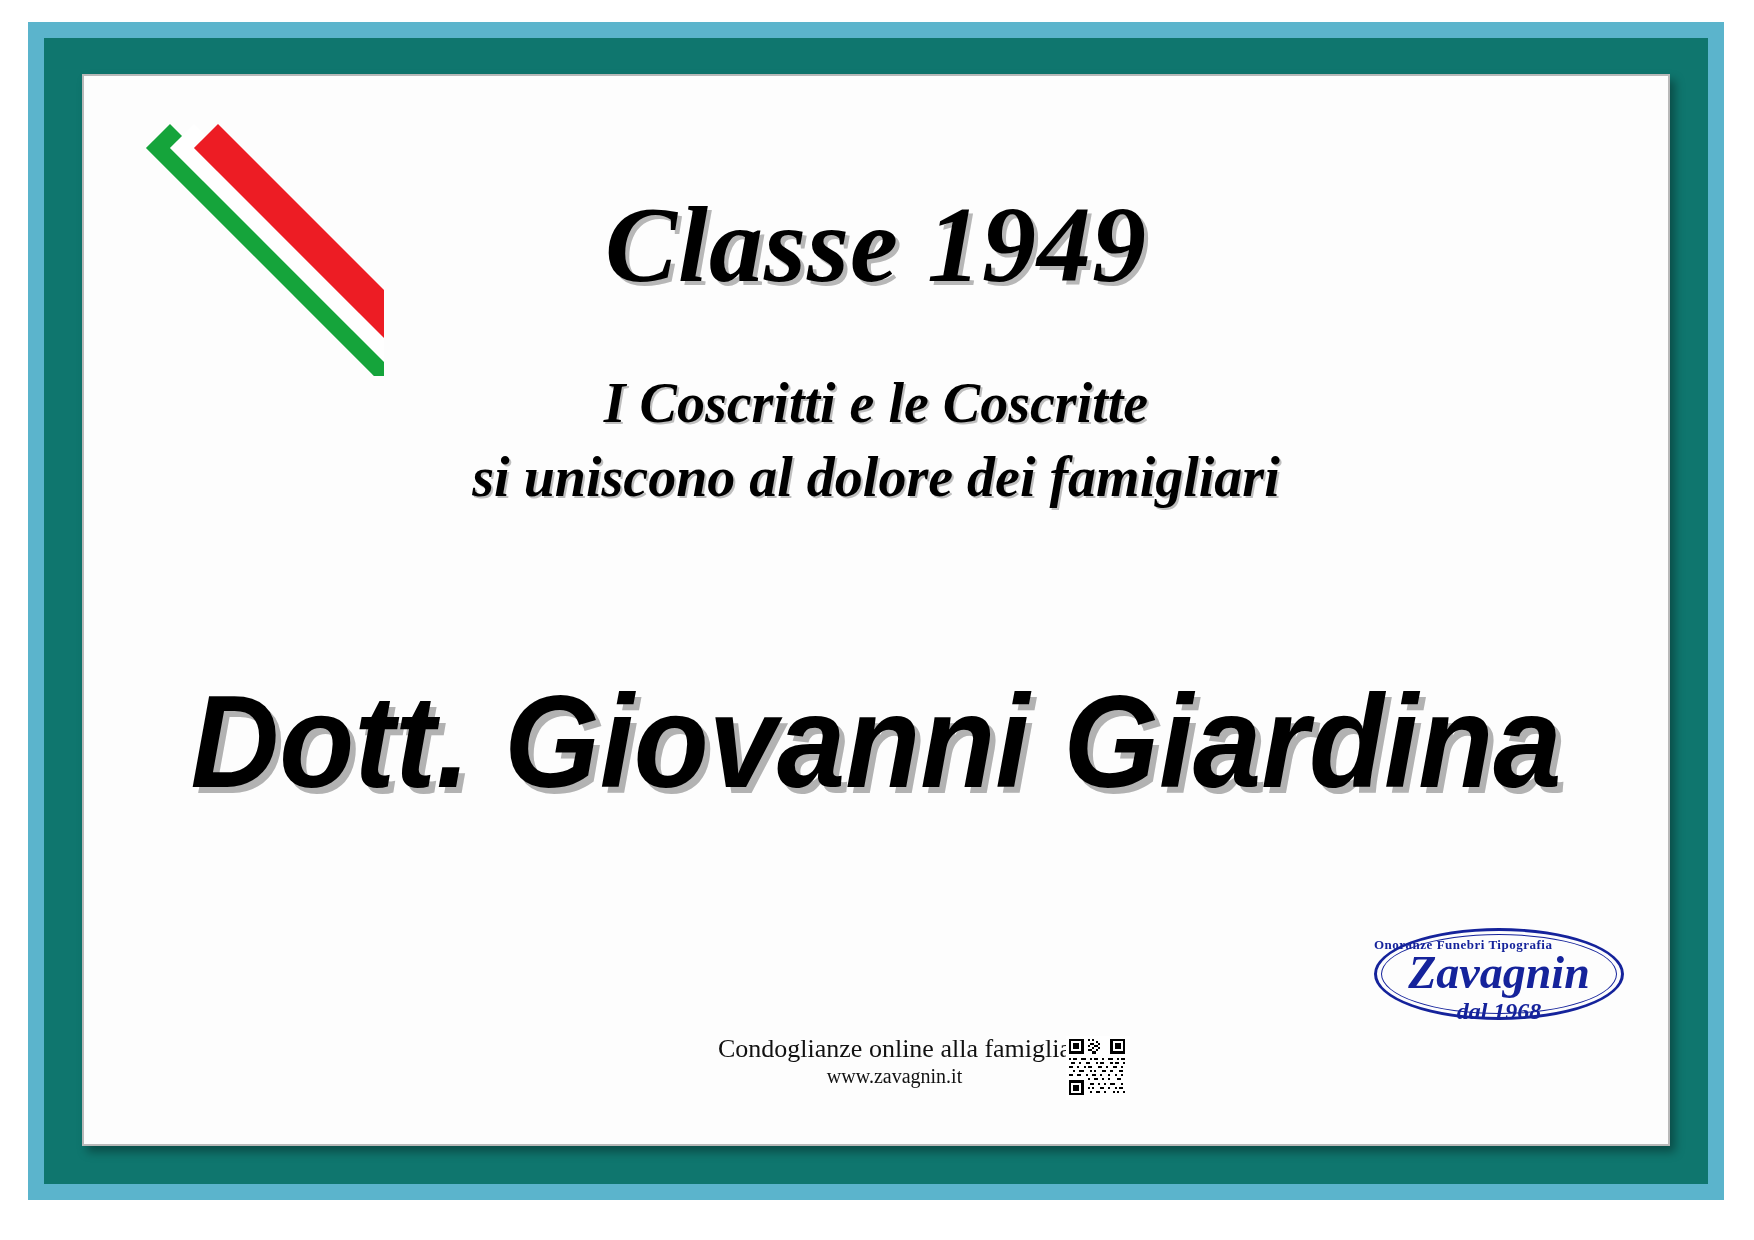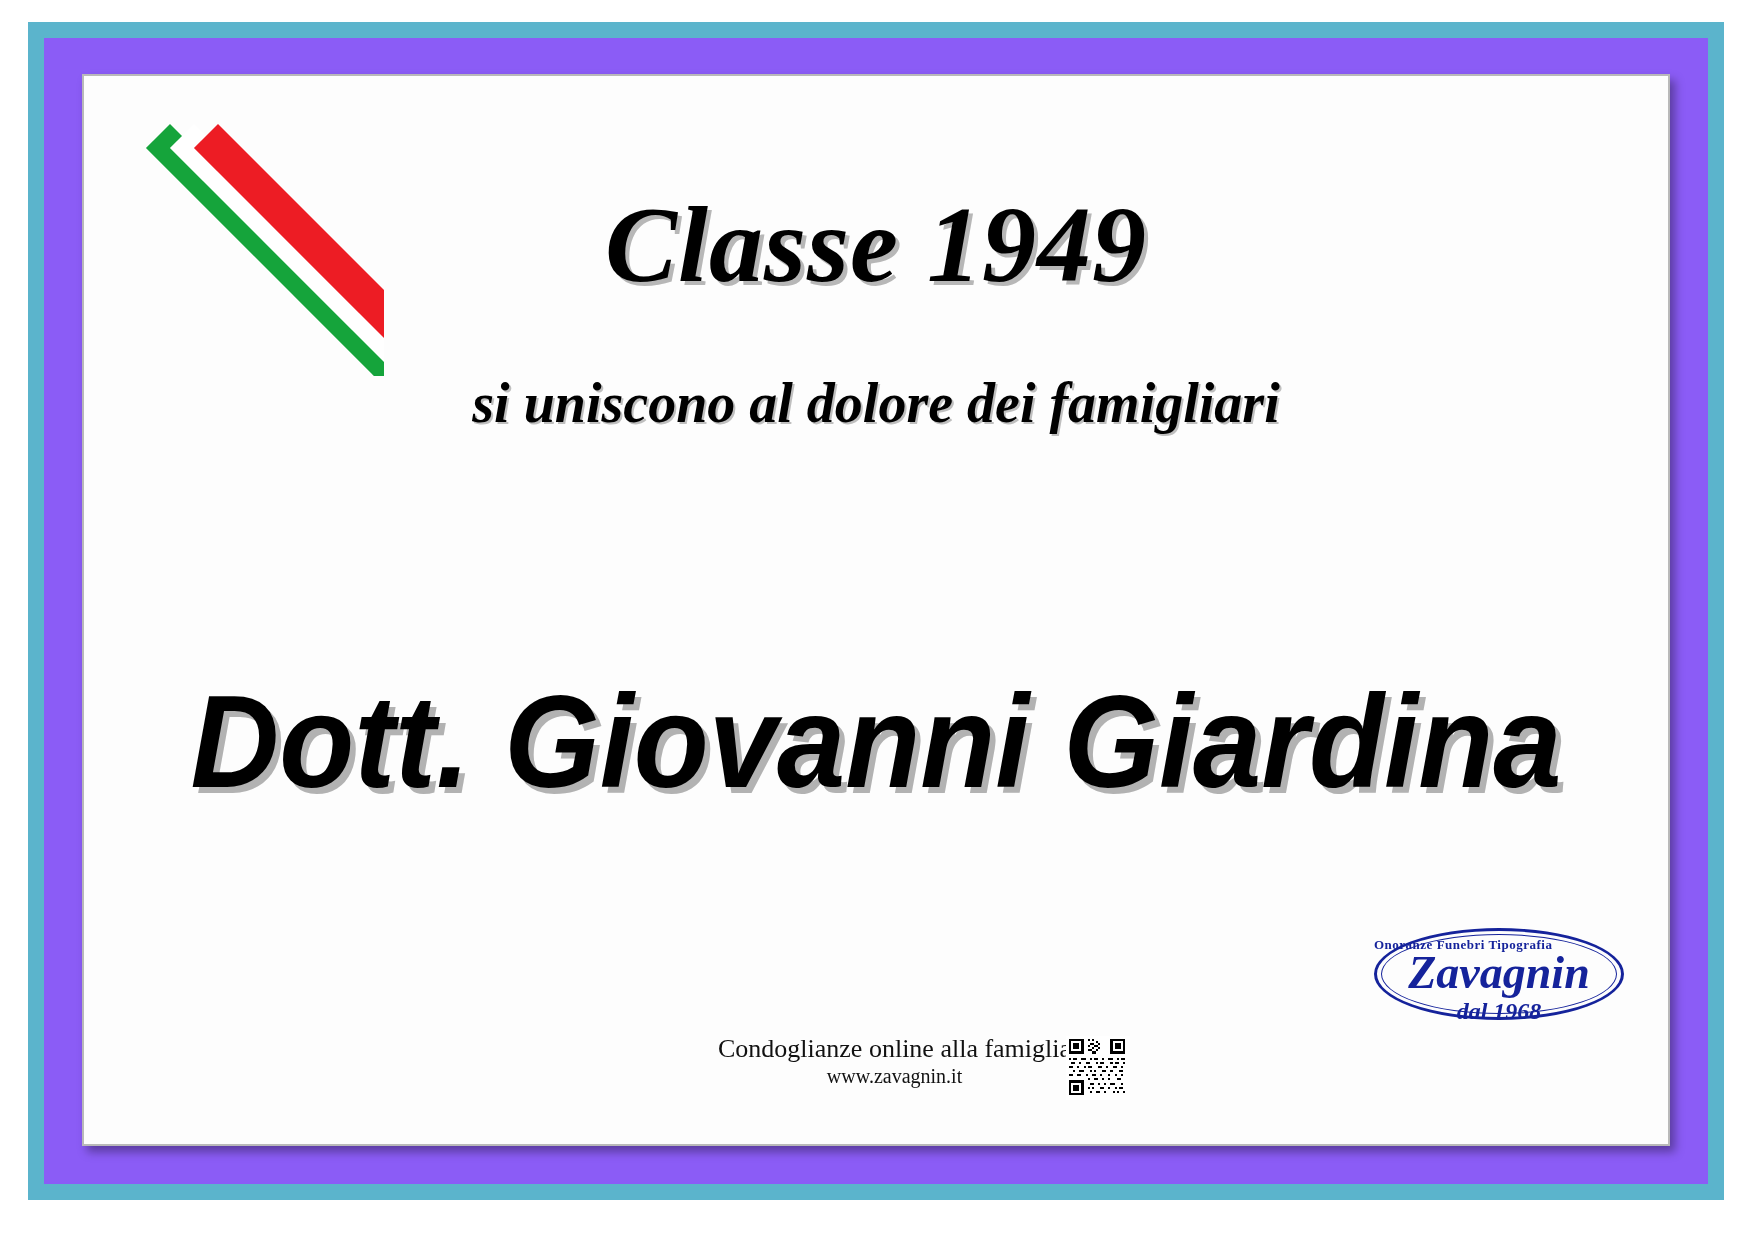--- a/index.html
+++ b/index.html
@@ -14,21 +14,21 @@
     overflow: hidden;
   }
 
   
   .poster {
     position: absolute;
     left: 28px;
     top: 22px;
     width: 1696px;
     height: 1178px;
-    background: #8b5cf6;
+    background: #0f766e;
     border: 16px solid #5bb4cc;
     box-sizing: border-box;
   }
   .poster-inner {
     position: absolute;
     left: 38px;
     top: 36px;
     right: 38px;
     bottom: 38px;
     background: #fdfdfd;
@@ -240,20 +240,21 @@
 
     <div class="ribbon">
       <div class="stripe green"></div>
       <div class="stripe white"></div>
       <div class="stripe red"></div>
     </div>
 
     <div class="headline">Classe 1949</div>
 
     <div class="subtext">
+      <div>I Coscritti e le Coscritte</div>
       <div>si uniscono al dolore dei famigliari</div>
     </div>
 
     <div class="deceased">Dott. Giovanni Giardina</div>
 
 
     <div class="condolences">
       <div class="line1">Condoglianze online alla famiglia</div>
       <div class="line2">www.zavagnin.it</div>
     </div>

